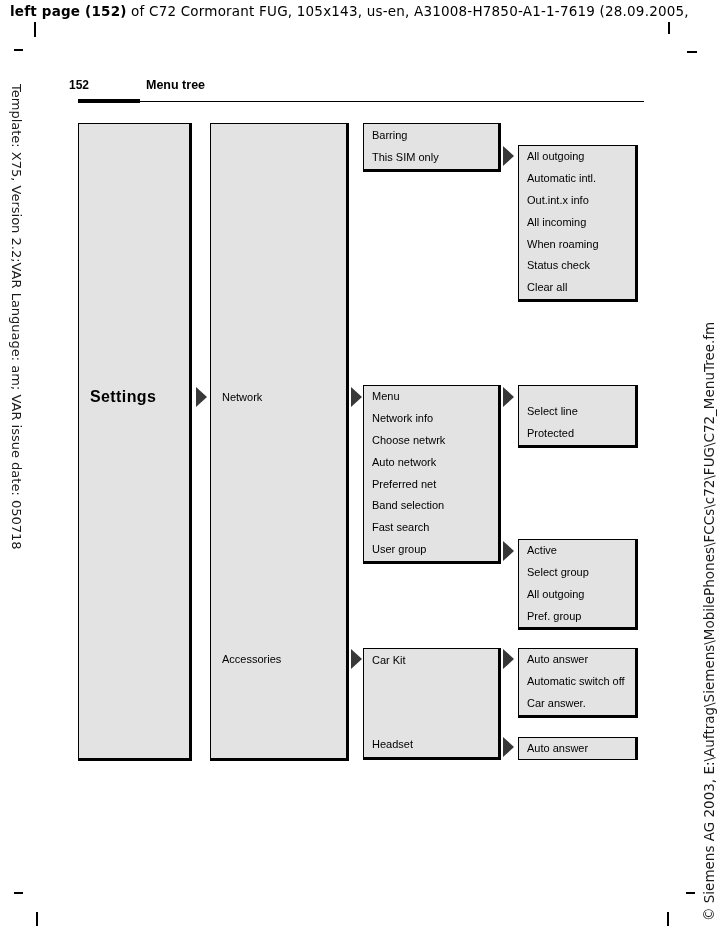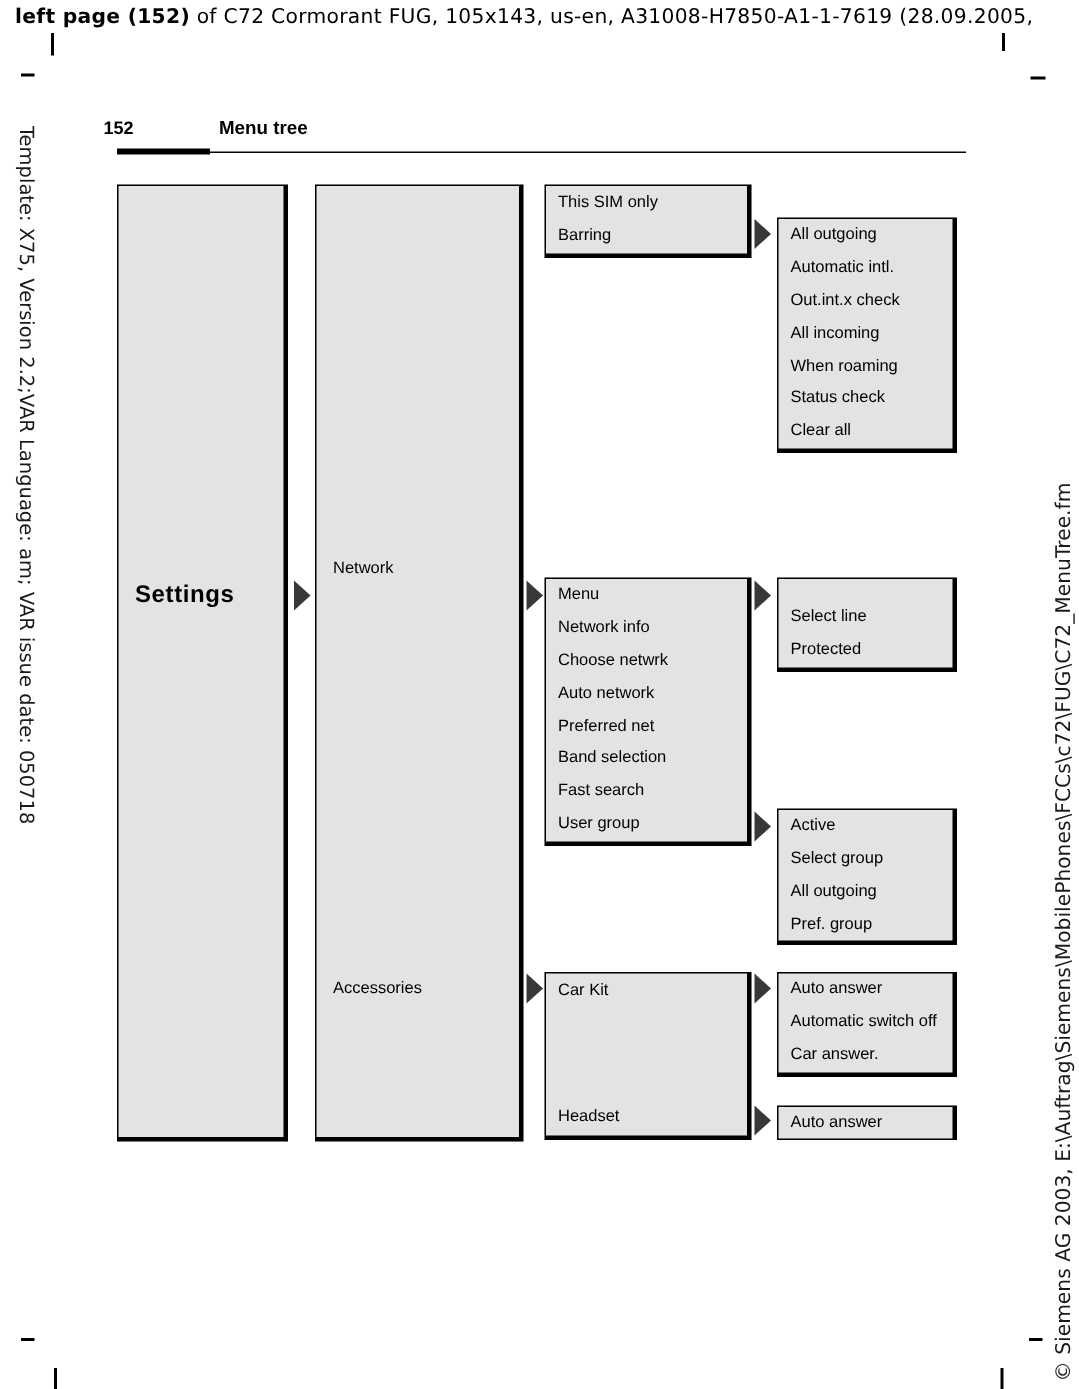--- a/index.html
+++ b/index.html
@@ -68,26 +68,26 @@
 
 <div class="abs pgnum">152</div>
 <div class="abs ptitle">Menu tree</div>
 <div class="abs rule-thick"></div>
 <div class="abs rule-thin"></div>
 
 <div class="abs box" style="left:78px;top:123px;width:110px;height:634px"></div>
 <div class="abs lbl bold" style="left:90px;top:386px">Settings</div>
 
 <div class="abs box" style="left:210px;top:123px;width:135px;height:634px"></div>
-<div class="abs lbl" style="left:222px;top:368px">Network</div>
+<div class="abs lbl" style="left:222px;top:386px">Network</div>
 <div class="abs lbl" style="left:222px;top:648px">Accessories</div>
 
 <div class="abs box" style="left:363px;top:123px;width:134px;height:44px;padding-top:1px">
+  <div class="row">Barring</div>
   <div class="row">This SIM only</div>
-  <div class="row">Barring</div>
 </div>
 
 <div class="abs box" style="left:363px;top:385px;width:134px;height:175px">
   <div class="row">Menu</div>
   <div class="row">Network info</div>
   <div class="row">Choose netwrk</div>
   <div class="row">Auto network</div>
   <div class="row">Preferred net</div>
   <div class="row">Band selection</div>
   <div class="row">Fast search</div>
@@ -95,21 +95,21 @@
 </div>
 
 <div class="abs box" style="left:363px;top:648px;width:134px;height:108px;position:absolute">
   <div class="row" style="position:absolute;left:0;top:1px;width:126px">Car Kit</div>
   <div class="row" style="position:absolute;left:0;top:85px;width:126px">Headset</div>
 </div>
 
 <div class="abs box" style="left:518px;top:145px;width:116px;height:153px">
   <div class="row">All outgoing</div>
   <div class="row">Automatic intl.</div>
-  <div class="row">Out.int.x check</div>
+  <div class="row">Out.int.x info</div>
   <div class="row">All incoming</div>
   <div class="row">When roaming</div>
   <div class="row">Status check</div>
   <div class="row">Clear all</div>
 </div>
 
 <div class="abs box" style="left:518px;top:385px;width:116px;height:44px;padding-top:15px">
   <div class="row">Select line</div>
   <div class="row">Protected</div>
 </div>

